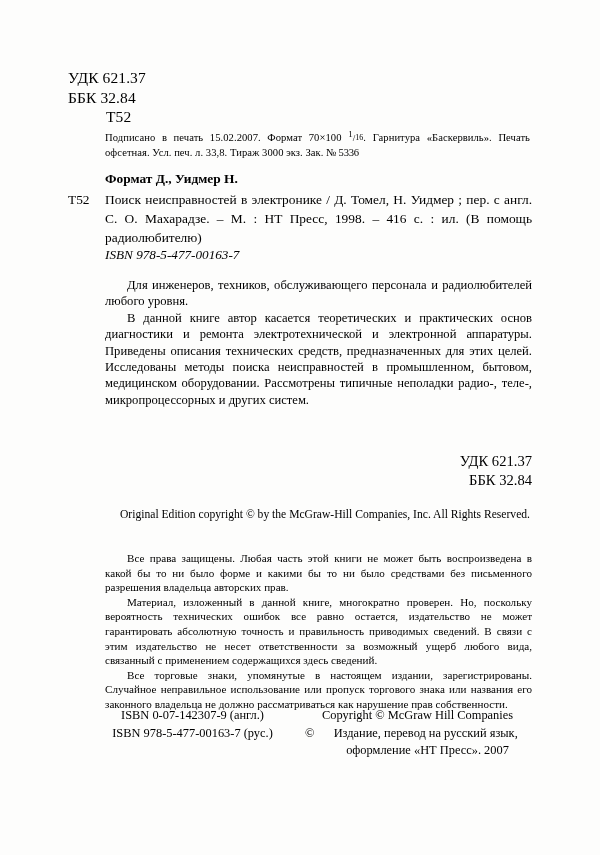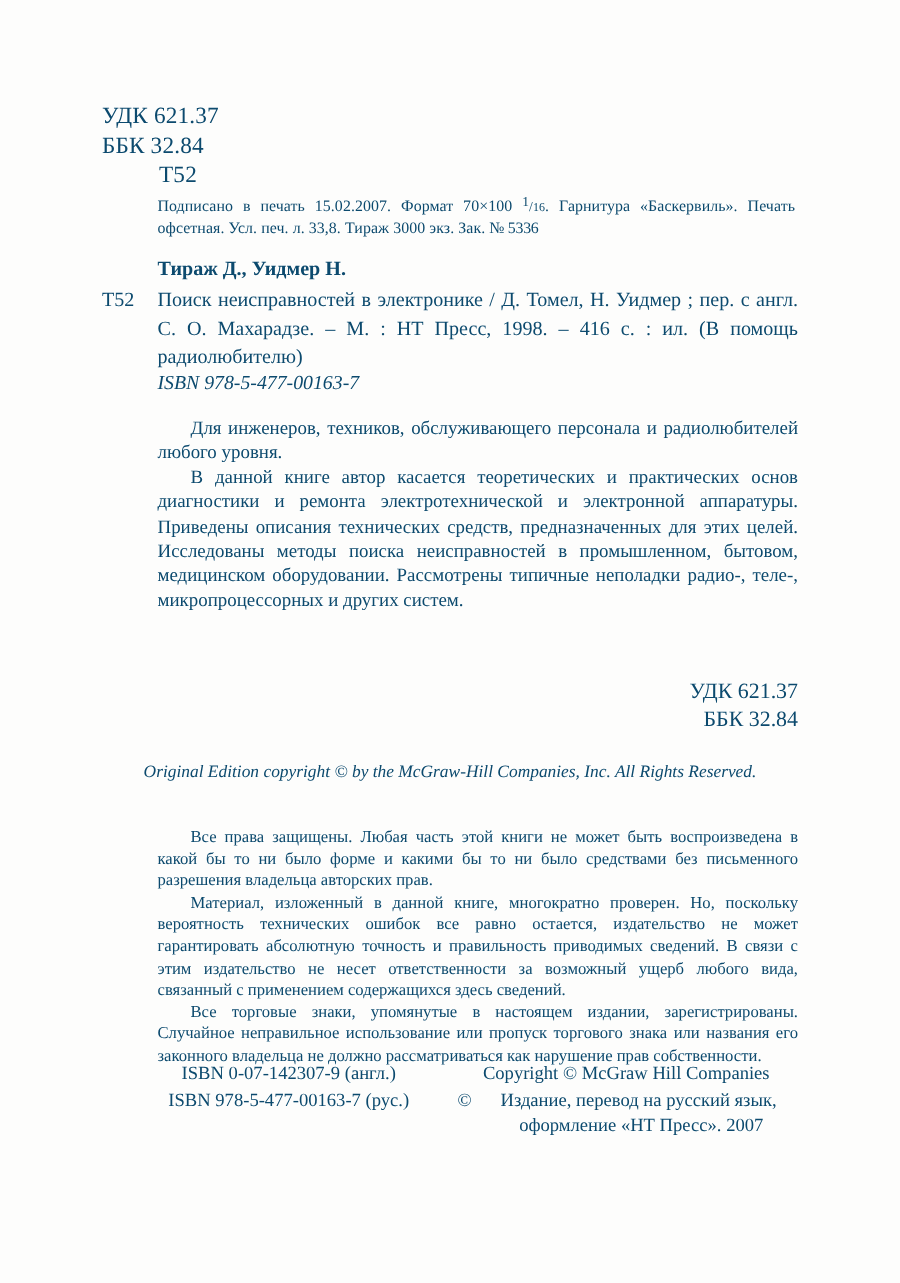--- a/index.html
+++ b/index.html
@@ -7,21 +7,21 @@
     margin: 0;
     padding: 0;
     background: #ffffff;
   }
   .page {
     position: relative;
     width: 600px;
     height: 855px;
     background: #fdfdfc;
     font-family: "Liberation Serif", "DejaVu Serif", serif;
-    color: #0c4a6e;
+    color: #000000;
     overflow: hidden;
     box-sizing: border-box;
   }
 
   
   .blk { position: absolute; }
 
   
   #udk-block {
     left: 68px;
@@ -111,22 +111,21 @@
     text-align: right;
   }
 
   
   #eng-copyright {
     left: 70px;
     top: 507px;
     width: 460px;
     font-size: 11.6px;
     line-height: 15.5px;
-    text-align: center;
-    font-style: italic;
+    text-align: right;
   }
 
   
   #legal {
     left: 105px;
     top: 551px;
     width: 427px;
     font-size: 11.1px;
     line-height: 14.6px;
     text-align: justify;
@@ -168,21 +167,21 @@
   <div class="blk" id="udk-block">
     <div>УДК 621.37</div>
     <div>ББК 32.84</div>
     <div class="t52">Т52</div>
   </div>
 
   <div class="blk" id="imprint">
     <span>Подписано в печать 15.02.2007. Формат 70×100 </span><span class="frac"><sup>1</sup>/<sub>16</sub></span><span>. Гарнитура «Баскервиль». Печать офсетная. Усл. печ. л. 33,8. Тираж 3000 экз. Зак. </span><span class="zak">№ 5336</span>
   </div>
 
-  <div class="blk" id="authors">Тираж Д., Уидмер Н.</div>
+  <div class="blk" id="authors">Формат Д., Уидмер Н.</div>
 
   <div class="blk" id="biblio-code">Т52</div>
   <div class="blk" id="biblio">Поиск неисправностей в электронике / Д. Томел, Н. Уидмер ; пер. с англ. С. О. Махарадзе. – М. : НТ Пресс, 1998. – 416 с. : ил. (В помощь радиолюбителю)</div>
 
   <div class="blk" id="isbn-top">ISBN 978-5-477-00163-7</div>
 
   <div class="blk" id="annotation">
     <p>Для инженеров, техников, обслуживающего персонала и радиолюбителей любого уровня.</p>
     <p>В данной книге автор касается теоретических и практических основ диагностики и ремонта электротехнической и электронной аппаратуры. Приведены описания технических средств, предназначенных для этих целей. Исследованы методы поиска неисправностей в промышленном, бытовом, медицинском оборудовании. Рассмотрены типичные неполадки радио-, теле-, микропроцессорных и других систем.</p>
   </div>

